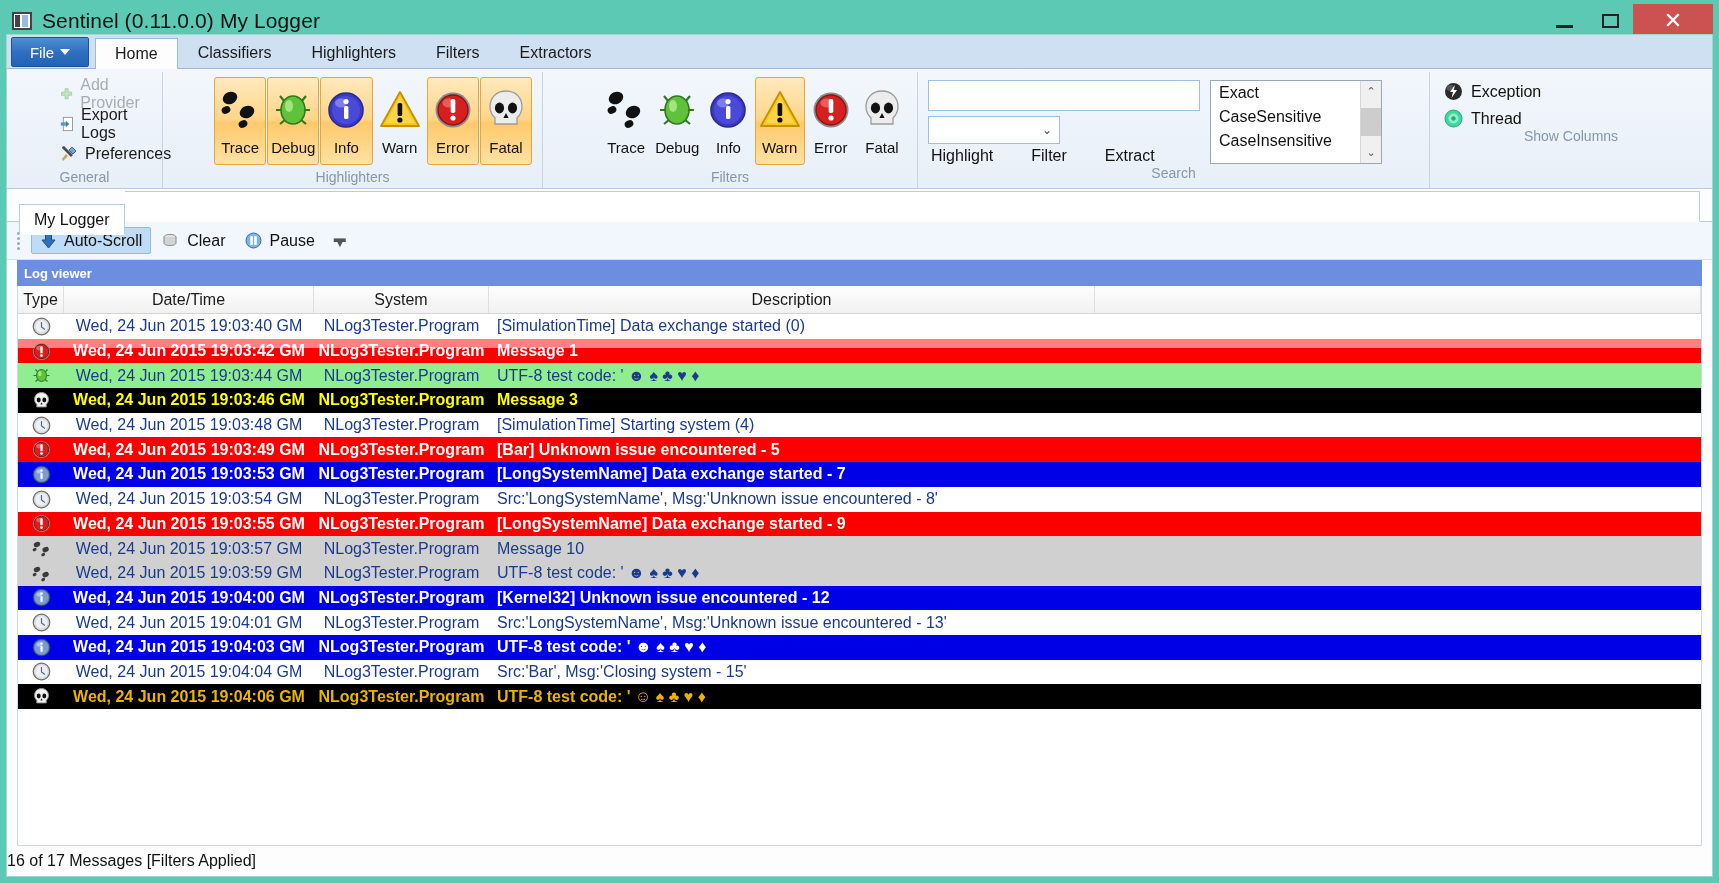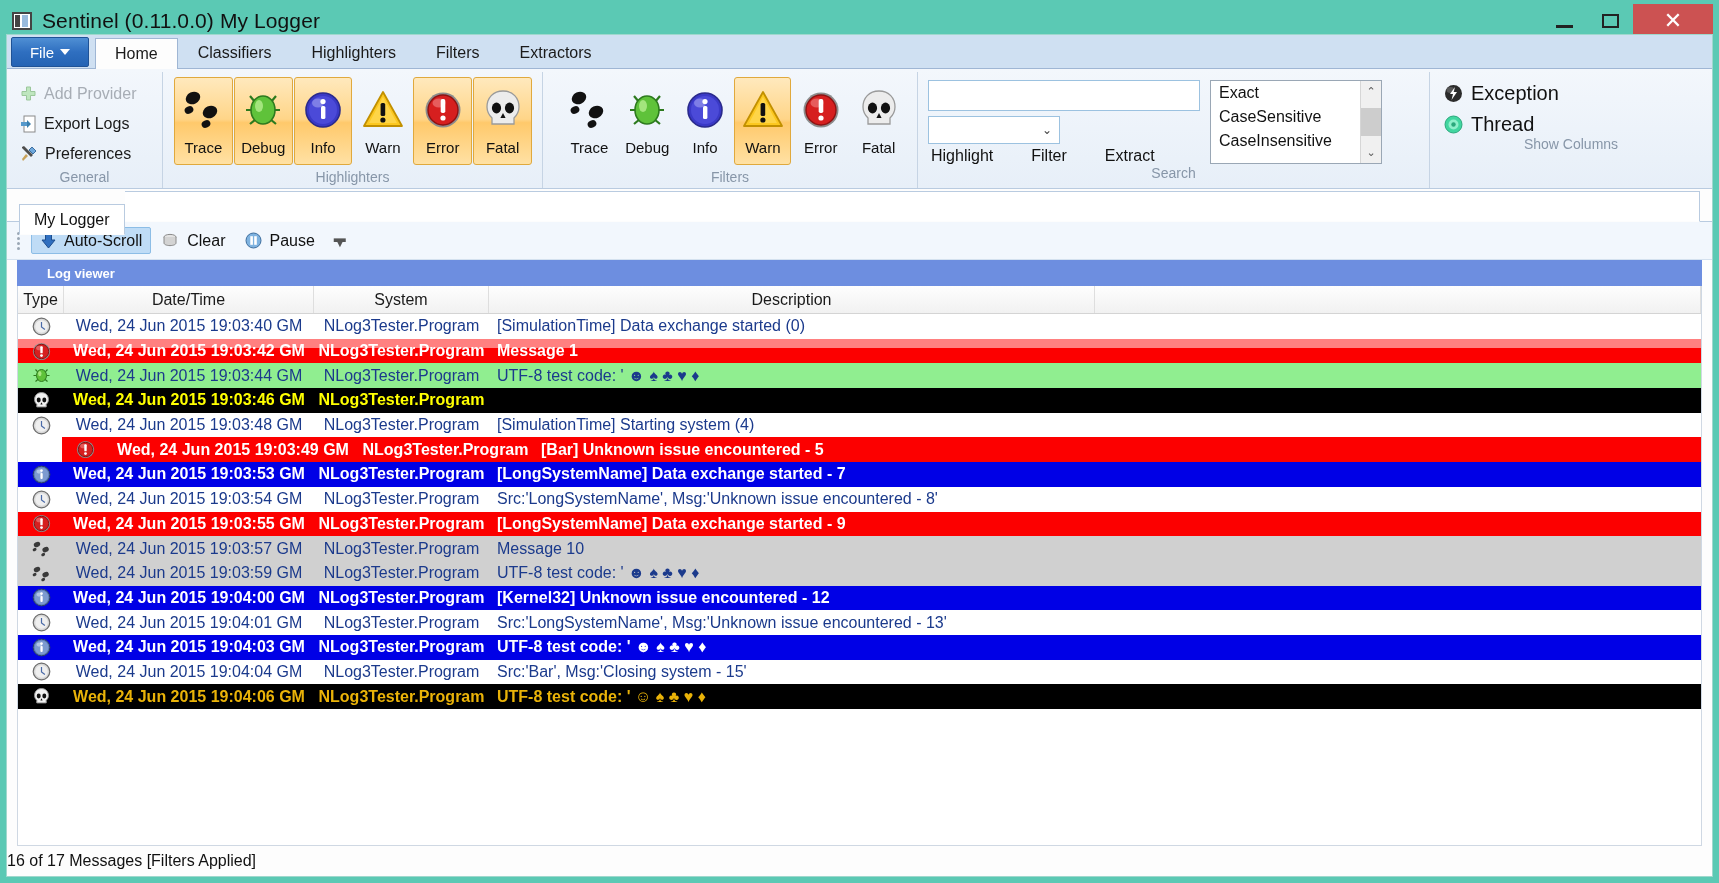--- a/index.html
+++ b/index.html
@@ -60,21 +60,21 @@
   }
   .rtab.active { background:#fdfdfd; border-color:#9fb6d4; position:relative; top:1px; }
 
   
   .ribbon {
     height:120px; background:linear-gradient(to bottom,#f3f7fc 0%,#e7eff8 100%);
     border-bottom:1px solid #b9cbe0; display:flex; padding:3px 0 0 0; position:relative;
   }
   .rgroup { display:flex; flex-direction:column; height:116px; position:relative; }
   .rgroup + .rgroup { border-left:1px solid #c6d4e4; }
-  .rgroup-body { flex:1; display:flex; align-items:flex-start; padding:5px 10px 0 10px; }
+  .rgroup-body { flex:1; display:flex; align-items:flex-start; padding:5px 10px 0 10px;margin-left:40px; }
   .rgroup-label { text-align:center;font-size:14px;color:#8796a8;padding-bottom:3px; }
 
   .smallcmd { display:flex;align-items:center;gap:7px;font-size:16px;color:#1a1a1a;height:28px;padding-left:3px; }
   .smallcmd.disabled { color:#a7adb5; }
 
   .bigbtn {
     width:60px;height:88px;display:flex;flex-direction:column;align-items:center;
     justify-content:flex-start;padding-top:6px;gap:3px;
     font-size:15px;color:#111;border:1px solid transparent;border-radius:3px;
   }
@@ -101,41 +101,41 @@
     display:flex;
   }
   .listbox ul { list-style:none;margin:0;padding:0;flex:1; }
   .listbox li { font-size:16px;color:#111;padding:3px 0 3px 8px; }
   .lb-scroll { width:21px;background:#f0f0f0;display:flex;flex-direction:column;border-left:1px solid #d6d6d6; }
   .lb-arrow { height:21px;display:flex;align-items:center;justify-content:center;font-size:11px;color:#5a5a5a; }
   .lb-thumb { height:28px;background:#cdcdcd;margin:0 0; }
   .lb-track { flex:1; }
 
   .showcols { display:flex;flex-direction:column;gap:8px;padding:10px 12px 0 14px; }
-  .showcol-item { display:flex;align-items:center;gap:8px;font-size:20px;color:#111; }
+  .showcol-item { display:flex;align-items:center;gap:8px;font-size:16px;color:#111; }
 
   
   .doc-tabs { height:33px;background:#fdfdfd;display:flex;align-items:flex-end;padding-left:12px;border-bottom:1px solid #b9cbe0; }
   .doc-tab { padding:0 14px;height:31px;display:flex;align-items:center;font-size:16px;color:#111;
              border:1px solid #b9cbe0;border-bottom-color:#fdfdfd;background:#fff;position:relative;top:14px;}
   .doc-tab-rest { flex:1;height:31px;border:1px solid #b9cbe0;border-left:none;border-bottom-color:#fdfdfd;background:#fff;position:relative;top:1px;margin-right:12px;}
 
   
   .cmdstrip { height:38px;background:#f2f7fd;display:flex;align-items:center;padding-left:10px;gap:2px;
               border-bottom:1px solid #d4e1ef;}
   .grip { width:7px;height:22px;display:flex;flex-direction:column;justify-content:space-between;padding:2px 0;margin-right:5px;}
   .grip i{display:block;width:3px;height:3px;background:#9aa7b5;border-radius:50%;}
   .cmd { display:flex;align-items:center;gap:7px;font-size:16px;color:#111;height:27px;padding:0 8px;border:1px solid transparent;border-radius:2px;}
   .cmd.active { background:#bfdcf6;border-color:#8cbde6; }
   .cmd-overflow { margin-left:8px;color:#555;font-size:12px;display:flex;flex-direction:column;line-height:5px;align-items:center;}
 
   
   .logpanel { flex:1; display:flex; flex-direction:column; padding:0 10px 0 10px; background:#fdfdfd; }
   .logviewer-title { height:26px;background:#6d8ee0;color:#fff;font-size:13px;font-weight:bold;
-                     display:flex;align-items:center;padding-left:30px;text-align:center; }
+                     display:flex;align-items:center;padding-left:7px;text-align:center; }
   .grid { flex:1; background:#fff; border:1px solid #cfd8e3; border-top:none; display:flex; flex-direction:column; overflow:hidden;}
   .grid-head { height:28px;display:flex;background:linear-gradient(to bottom,#fefefe,#f1f1f1);border-bottom:1px solid #d4d4d4;}
   .gh { font-size:16px;color:#1a1a1a;display:flex;align-items:center;justify-content:center;border-right:1px solid #dedede;}
   .gh-type{width:46px;} .gh-date{width:250px;} .gh-sys{width:175px;} .gh-desc{flex:1;max-width:767px;} .gh-extra{flex:1;}
   .rows { flex:1; }
   .row { height:24.7px;display:flex;align-items:center;font-size:16px; }
   .c-type{width:46px;display:flex;align-items:center;justify-content:center;}
   .c-date{width:250px;text-align:center;white-space:nowrap;}
   .c-sys{width:175px;text-align:center;white-space:nowrap;}
   .c-desc{flex:1;padding-left:8px;white-space:nowrap;}
@@ -527,34 +527,35 @@
               <div class="c-type">
                 <svg width="19" height="19" viewBox="0 0 19 19">
                   <path d="M9.5 1.6c4.3 0 6.9 3 6.9 6.9 0 2.6-1.3 3.9-2.2 4.8v2.6H4.8v-2.6c-.9-.9-2.2-2.2-2.2-4.8 0-3.9 2.6-6.9 6.9-6.9z" fill="#f2f2f2" stroke="#9a9a9a"></path>
                   <ellipse cx="6.7" cy="9" rx="2" ry="2.4" fill="#111"></ellipse>
                   <ellipse cx="12.3" cy="9" rx="2" ry="2.4" fill="#111"></ellipse>
                   <path d="M9.5 11.2l-1.1 2.2h2.2z" fill="#111"></path>
                 </svg>
               </div>
               <div class="c-date">Wed, 24 Jun 2015 19:03:46 GM</div>
               <div class="c-sys">NLog3Tester.Program</div>
+              <div class="c-desc">Message 3</div>
             </div>
             <div class="row" style="background: rgb(255, 255, 255); color: rgb(27, 58, 140);">
               <div class="c-type">
                 <svg width="19" height="19" viewBox="0 0 19 19">
                   <circle cx="9.5" cy="9.5" r="8.3" fill="#d8d8d8" stroke="#6d6d6d" stroke-width="1.2"></circle>
                   <circle cx="9.5" cy="9.5" r="6.2" fill="#efefef"></circle>
                   <path d="M9.5 5v5l3.4 2.6" stroke="#4a6aa8" stroke-width="1.2" fill="none"></path>
                 </svg>
               </div>
               <div class="c-date">Wed, 24 Jun 2015 19:03:48 GM</div>
               <div class="c-sys">NLog3Tester.Program</div>
               <div class="c-desc">[SimulationTime] Starting system (4)</div>
             </div>
-            <div class="row" style="background: rgb(252, 0, 0); color: rgb(255, 255, 255); font-weight: bold; margin-left: 44px;">
+            <div class="row" style="background: rgb(252, 0, 0); color: rgb(255, 255, 255); font-weight: bold;">
               <div class="c-type">
                 <svg width="19" height="19" viewBox="0 0 19 19">
                   <circle cx="9.5" cy="9.5" r="8.6" fill="#8c8c8c"></circle>
                   <circle cx="9.5" cy="9.5" r="7.2" fill="#d61f1f" stroke="#8e1212"></circle>
                   <ellipse cx="7.5" cy="6" rx="3.4" ry="2.3" fill="#f08585" opacity=".6"></ellipse>
                   <rect x="8.3" y="4.3" width="2.4" height="7" rx=".9" fill="#fff"></rect>
                   <circle cx="9.5" cy="13.6" r="1.4" fill="#fff"></circle>
                 </svg>
               </div>
               <div class="c-date">Wed, 24 Jun 2015 19:03:49 GM</div>

